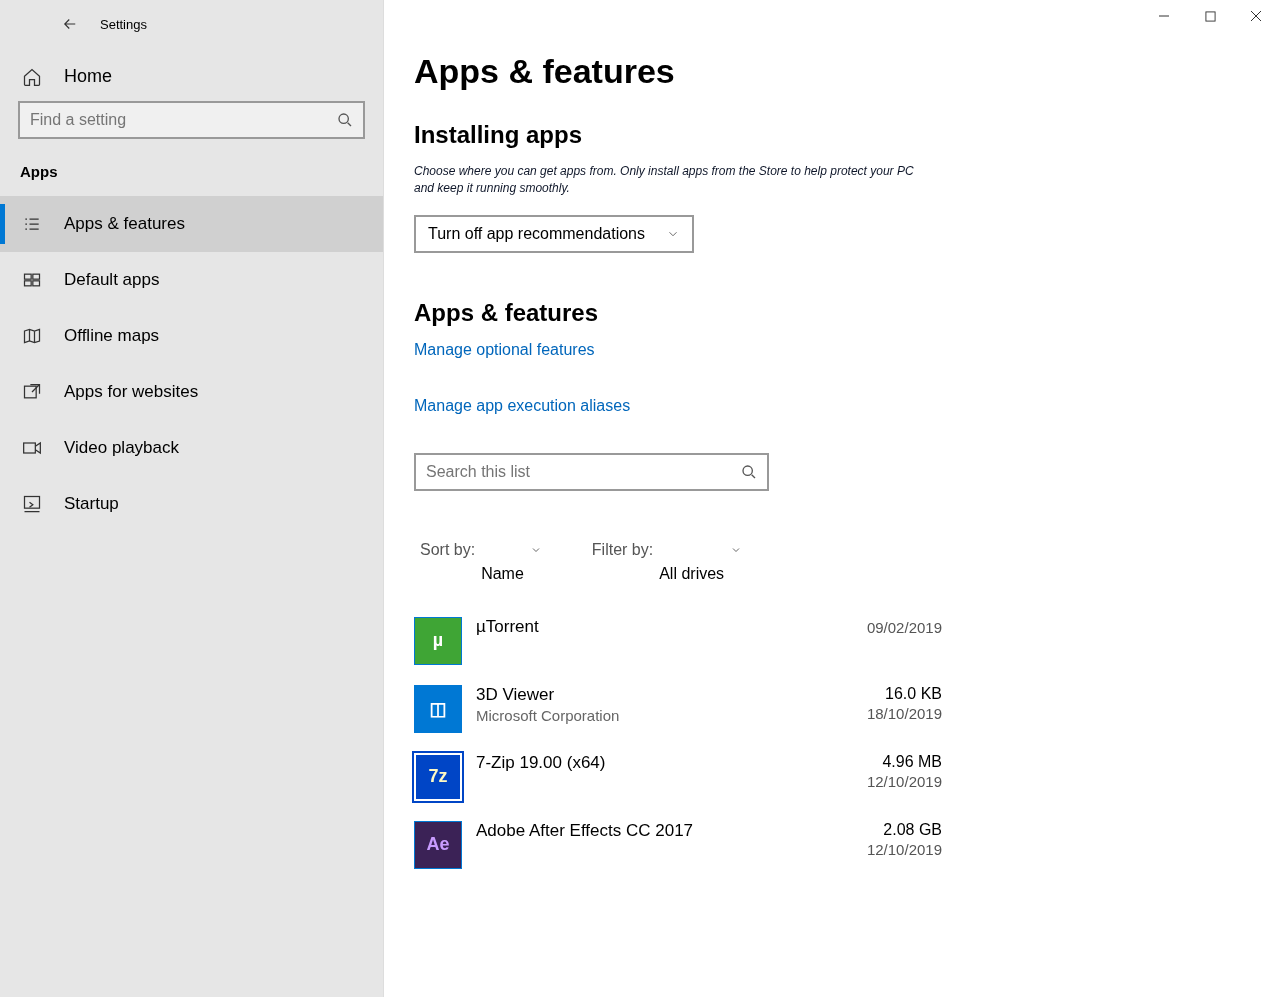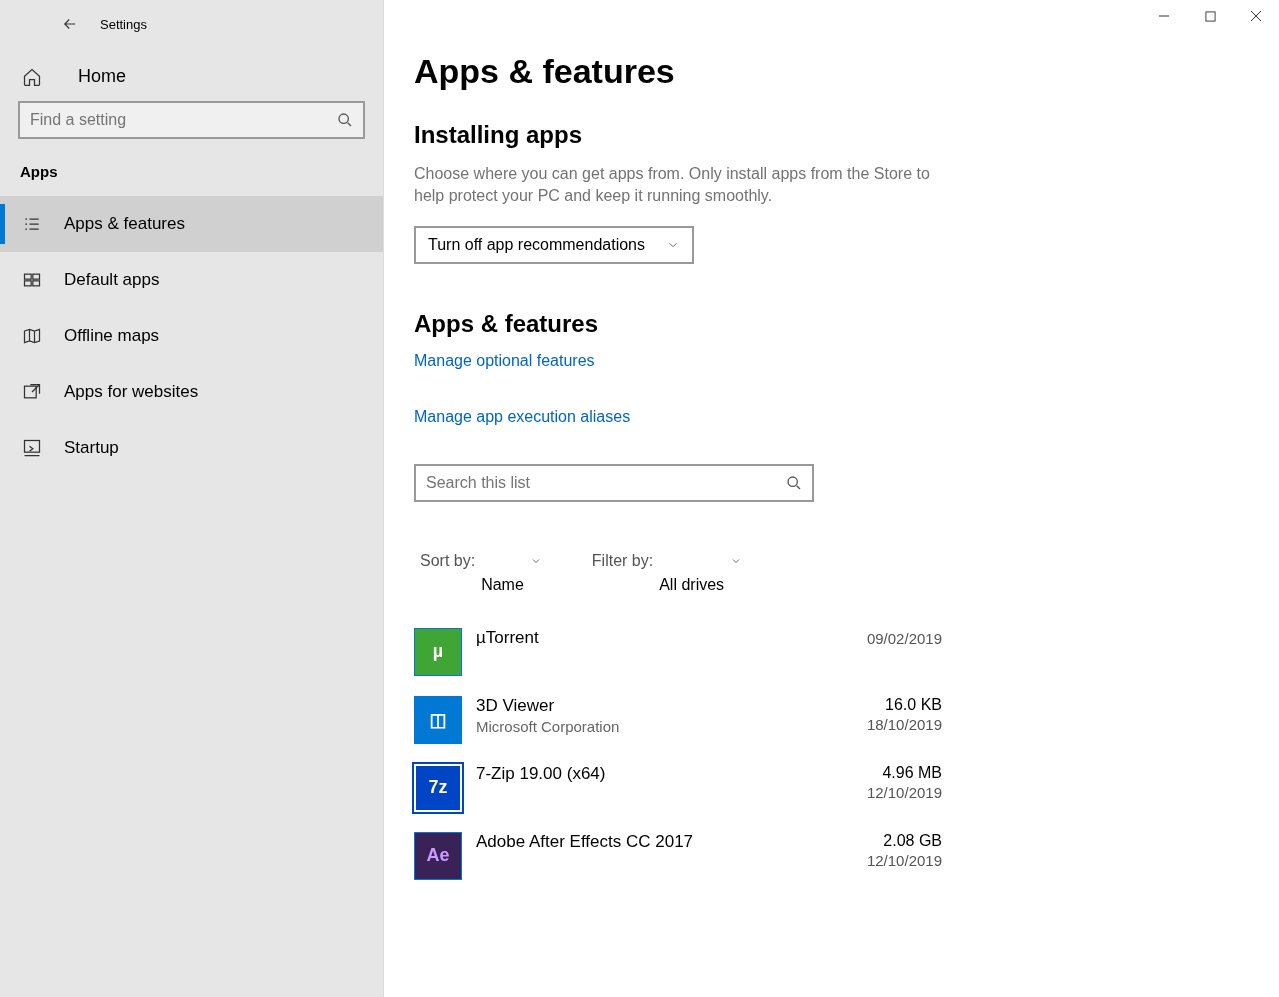--- a/index.html
+++ b/index.html
@@ -33,21 +33,21 @@
   }
   .back-btn {
     width: 20px; height: 20px;
     display: flex; align-items: center; justify-content: center;
     color: #333;
   }
   .title-text { font-size: 13px; }
 
   .home-row {
     display: flex; align-items: center;
-    gap: 36px;
+    gap: 22px;
     padding: 18px 22px 14px 22px;
     font-size: 18px;
   }
   .home-row .icon, .nav-item .icon { width: 20px; height: 20px; display:flex; align-items:center; justify-content:center; }
 
   .search-wrap { padding: 0 18px 18px 18px; }
   .search-box {
     width: 100%;
     height: 38px;
     border: 2px solid #999;
@@ -111,25 +111,26 @@
     font-size: 34px;
     font-weight: 600;
     margin-bottom: 30px;
   }
   .section-h {
     font-size: 24px;
     font-weight: 600;
     margin-bottom: 14px;
   }
   .para {
-    font-size: 16px;
-    color: #737373;
+    font-size: 12px;
+    color: #0f172a;
     max-width: 520px;
     line-height: 1.4;
     margin-bottom: 18px;
+    font-style: italic;
   }
   .dropdown {
     width: 280px;
     height: 38px;
     border: 2px solid #999;
     display: flex; align-items: center; justify-content: space-between;
     padding: 0 12px;
     font-size: 16px;
     margin-bottom: 46px;
     background: #fff;
@@ -138,21 +139,21 @@
 
   .link {
     color: #0066bb;
     font-size: 16px;
     margin-bottom: 18px;
     display: inline-block;
   }
   .link-block { margin-bottom: 20px; }
 
   .list-search {
-    width: 400px; height: 38px;
+    width: 355px; height: 38px;
     border: 2px solid #999;
     display: flex; align-items: center;
     padding: 0 10px;
     margin-bottom: 26px;
     background: #fff;
   }
   .list-search input {
     flex: 1; border: none; outline: none; font-size: 16px; color: #555; background: transparent;
   }
 
@@ -257,20 +258,29 @@
   <div class="nav-item">
     <span class="icon">
       <svg width="20" height="20" viewBox="0 0 24 24" fill="none" stroke="#333" stroke-width="1.5">
           <rect x="3" y="5" width="14" height="14"></rect>
           <path d="M10 3h11v11M21 3l-9 9"></path>
         </svg>
     </span>
     <span>Apps for websites</span>
   </div>
 
+  <div class="nav-item">
+    <span class="icon">
+      <svg width="20" height="20" viewBox="0 0 24 24" fill="none" stroke="#333" stroke-width="1.5">
+          <rect x="2" y="6" width="14" height="12"></rect>
+          <path d="M16 10l6-4v12l-6-4"></path>
+        </svg>
+    </span>
+    <span>Video playback</span>
+  </div>
 
   <div class="nav-item">
     <span class="icon">
       <svg width="20" height="20" viewBox="0 0 24 24" fill="none" stroke="#333" stroke-width="1.5">
           <rect x="3" y="3" width="18" height="14"></rect>
           <path d="M3 21h18M9 10l4 3-4 3"></path>
         </svg>
     </span>
     <span>Startup</span>
   </div>

